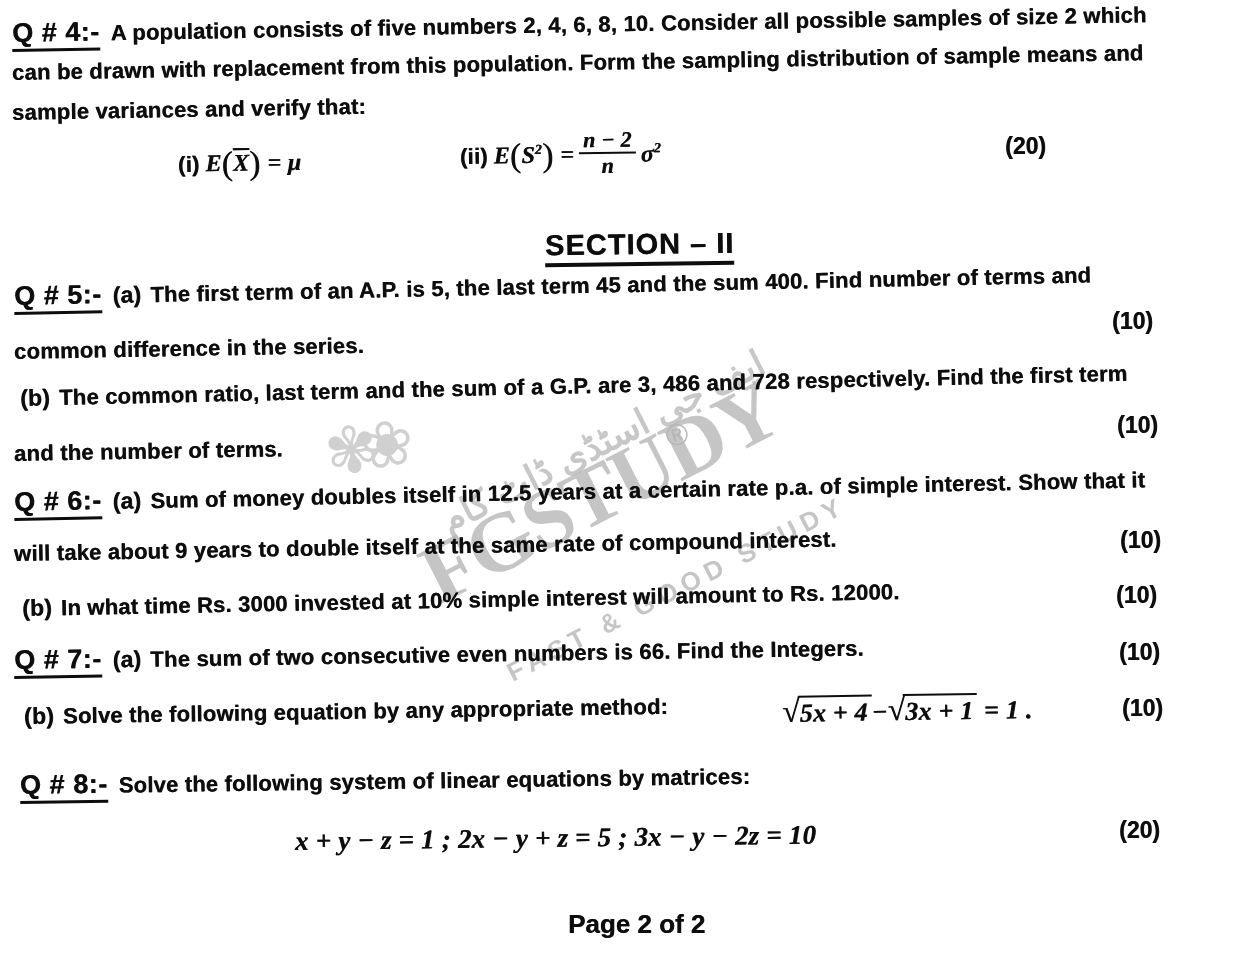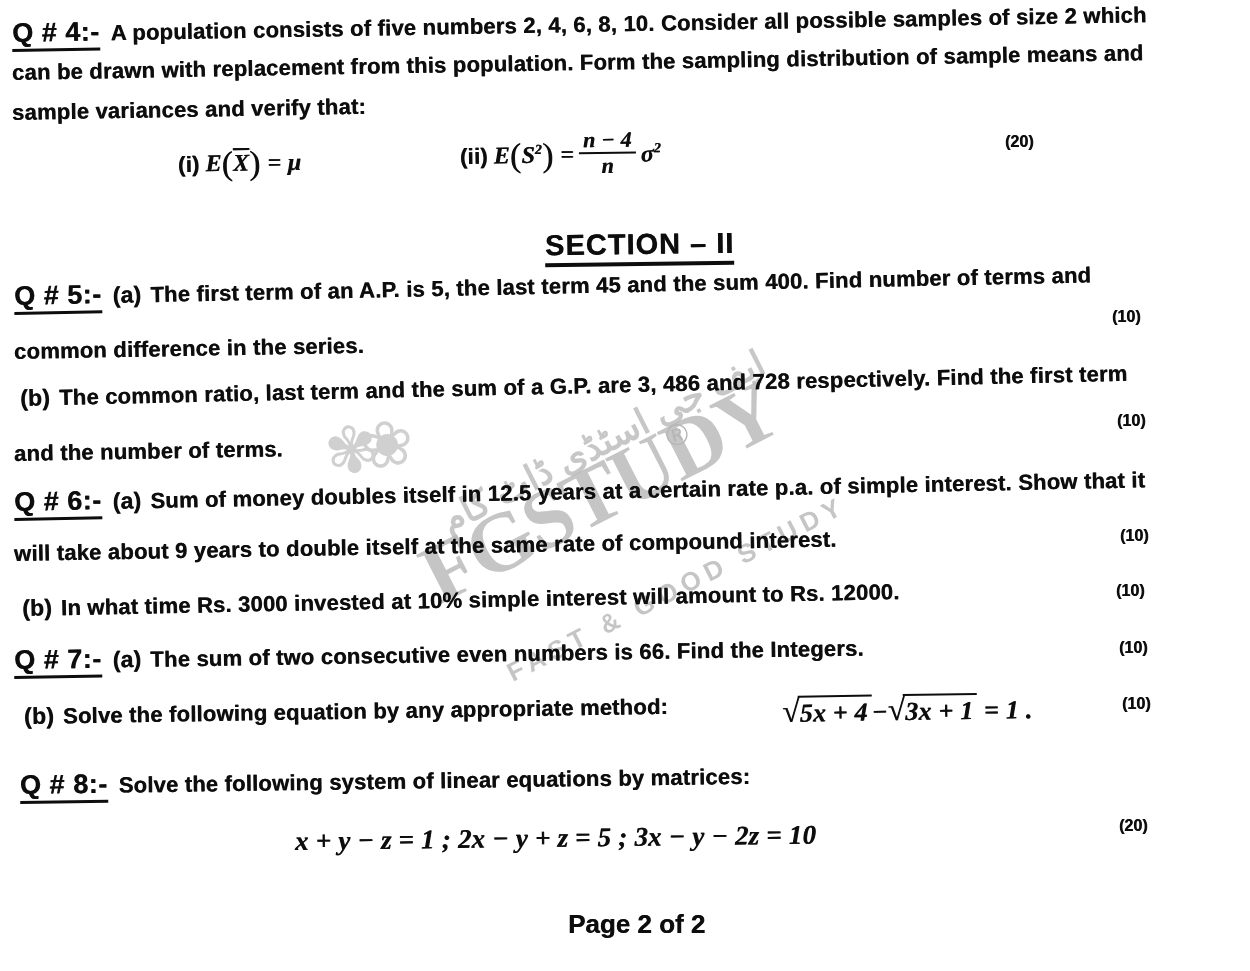--- a/index.html
+++ b/index.html
@@ -16,21 +16,21 @@
     font-weight:700;font-size:22px;letter-spacing:0.2px;
     text-shadow:0.5px 0 0 rgba(0,0,0,.85);
     transform-origin:left center;z-index:2;
   }
   .qlabel{
     font-size:27px;font-weight:800;letter-spacing:0.5px;
     border-bottom:3px solid #0d0d0d;padding-bottom:1px;margin-right:11px;
   }
   .plabel{font-size:23px;font-weight:800;margin-right:9px;}
   .marks{
-    position:absolute;font-size:16px;font-weight:800;white-space:nowrap;
+    position:absolute;font-size:23px;font-weight:800;white-space:nowrap;
     text-shadow:0.5px 0 0 rgba(0,0,0,.85);z-index:2;
   }
   .section-title{
     position:absolute;font-size:29px;font-weight:800;letter-spacing:1px;
     border-bottom:4px solid #0d0d0d;padding-bottom:1px;
     text-shadow:0.5px 0 0 rgba(0,0,0,.85);z-index:2;
   }
   .footer{
     position:absolute;font-size:26px;font-weight:800;z-index:2;
     text-shadow:0.4px 0 0 rgba(0,0,0,.85);
@@ -84,21 +84,21 @@
   </div>
   <div class="line" style="left:12px;top:100px;transform:rotate(-1deg);">
     <span>sample variances and verify that:</span>
   </div>
 
   <div class="line" style="left:178px;top:145px;transform:rotate(-0.8deg);font-size:24px;">
     <span class="fidx">(i)</span><span class="mathi">E</span><span class="mathi bigp">(</span><span class="mathi ov">X</span><span class="mathi bigp">)</span>&nbsp;<span class="mathi">= μ</span>
   </div>
 
   <div class="line" style="left:460px;top:130px;transform:rotate(-0.8deg);font-size:24px;">
-    <span class="fidx">(ii)</span><span class="mathi">E</span><span class="mathi bigp">(</span><span class="mathi">S</span><sup class="mathi">2</sup><span class="mathi bigp">)</span>&nbsp;<span class="mathi">=</span><span class="frac"><span class="num mathi">n − 4</span><span class="den mathi">n</span></span><span class="mathi">σ</span><sup class="mathi">2</sup>
+    <span class="fidx">(ii)</span><span class="mathi">E</span><span class="mathi bigp">(</span><span class="mathi">S</span><sup class="mathi">2</sup><span class="mathi bigp">)</span>&nbsp;<span class="mathi">=</span><span class="frac"><span class="num mathi">n − 2</span><span class="den mathi">n</span></span><span class="mathi">σ</span><sup class="mathi">2</sup>
   </div>
 
   <div class="marks" style="left:1005px;top:133px;">(20)</div>
 
   <div class="section-title" style="left:545px;top:228px;transform:rotate(-0.7deg);">SECTION – II</div>
 
   <div class="line" style="left:14px;top:281px;transform:rotate(-1.2deg);">
     <span class="qlabel">Q # 5:-</span><span class="plabel">(a)</span><span>The first term of an A.P. is 5, the last term 45 and the sum 400. Find number of terms and</span>
   </div>
   <div class="line" style="left:14px;top:339px;transform:rotate(-1deg);">

